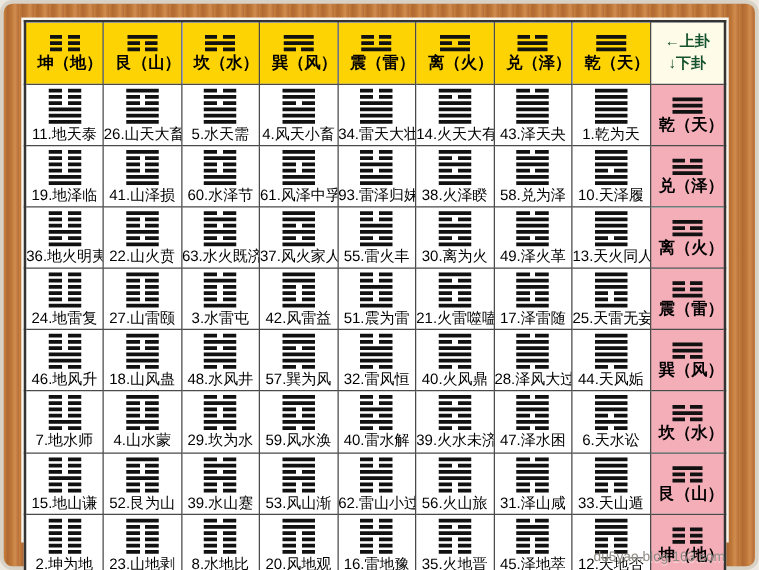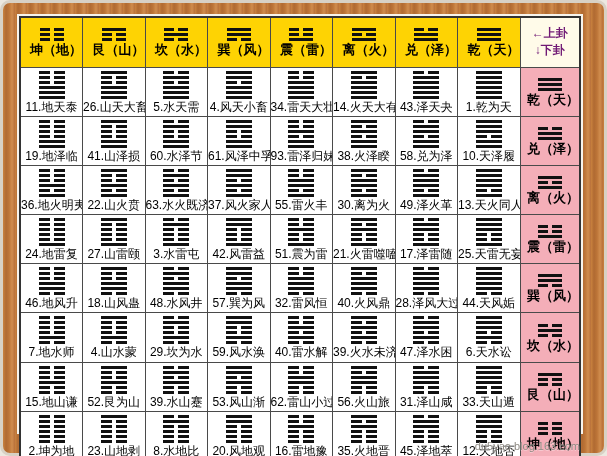--- a/index.html
+++ b/index.html
@@ -42,21 +42,21 @@
     overflow:hidden;
   }
   .hexgrid col.last{width:60px;}
   tr.header-row{height:50px;}
   th.col-header{
     background:var(--header-bg,#fed303);
     font-weight:bold;font-size:13px;color:#000;
   }
   th.legend-cell{
     background:var(--legend-bg,#fffbe9);
-    font-weight:bold;font-size:12px;color:#701a75;line-height:1.45;
+    font-weight:bold;font-size:12px;color:#14532d;line-height:1.45;
   }
   td.row-header{
     background:var(--rowheader-bg,#f4aeb8);
     font-weight:bold;font-size:13px;color:#000;
   }
   td.hex-cell{background:var(--cell-bg,#ffffff);}
   .trigram{
     display:flex;flex-direction:column;gap:2px;
     width:24px;margin:2px auto 2px;
   }

